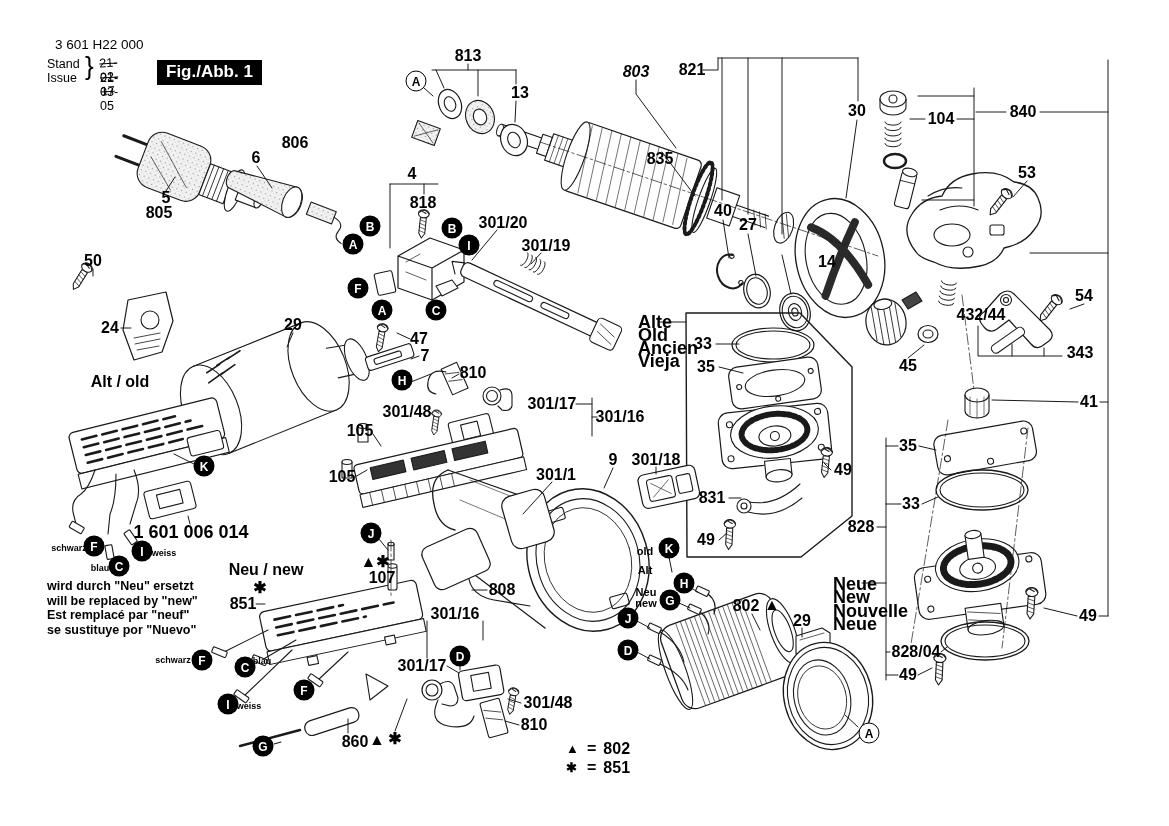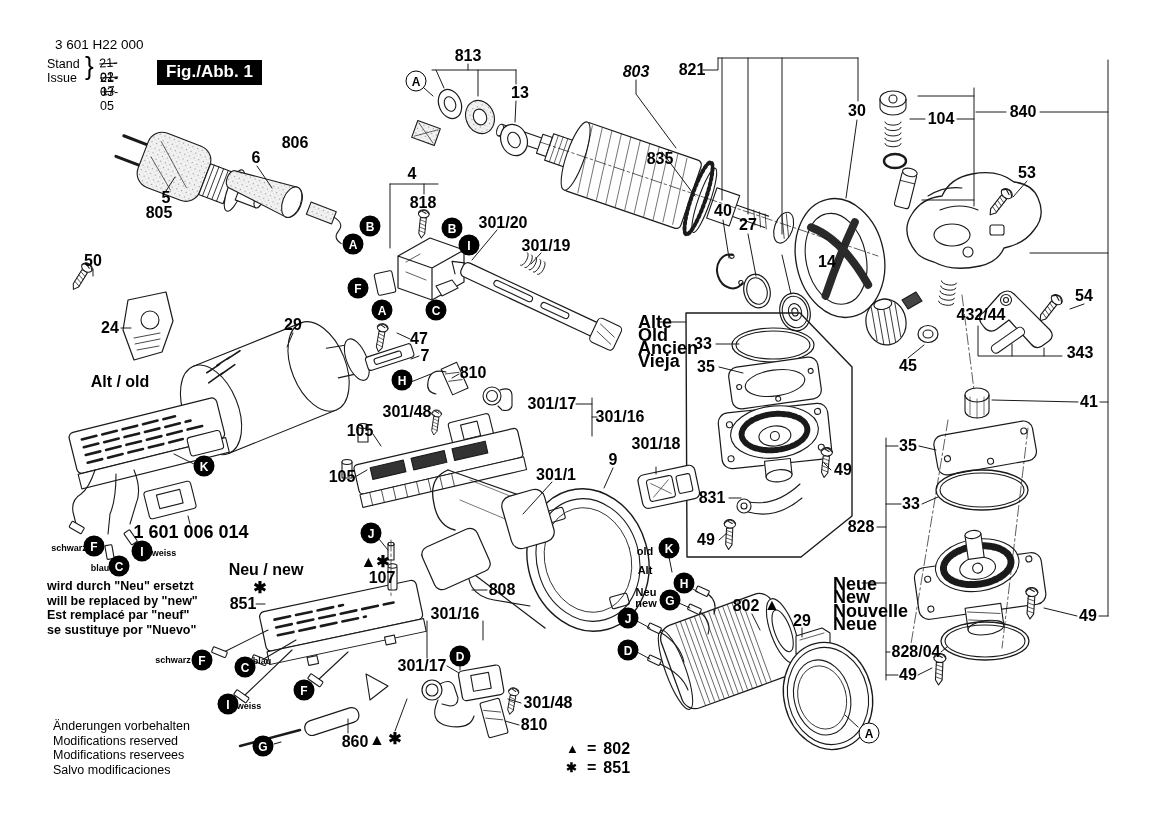--- a/index.html
+++ b/index.html
@@ -479,21 +479,21 @@
       <div class="callout" style="left: 419px; top: 339px;">47</div>
       <div class="callout" style="left: 425px; top: 356px;">7</div>
       <div class="callout" style="left: 473px; top: 373px;">810</div>
       <div class="callout" style="left: 407px; top: 412px;">301/48</div>
       <div class="callout" style="left: 552px; top: 404px;">301/17</div>
       <div class="callout" style="left: 620px; top: 417px;">301/16</div>
       <div class="callout" style="left: 360px; top: 431px;">105</div>
       <div class="callout" style="left: 342px; top: 477px;">105</div>
       <div class="callout" style="left: 556px; top: 475px;">301/1</div>
       <div class="callout" style="left: 613px; top: 460px;">9</div>
-      <div class="callout" style="left: 656px; top: 444px;">301/18</div>
+      <div class="callout" style="left: 656px; top: 460px;">301/18</div>
       <div class="callout" style="left: 502px; top: 590px;">808</div>
       <div class="callout" style="left: 243px; top: 604px;">851</div>
       <div class="callout" style="left: 260px; top: 588px;">✱</div>
       <div class="callout" style="left: 375px; top: 562px;">▲✱</div>
       <div class="callout" style="left: 382px; top: 578px;">107</div>
       <div class="callout" style="left: 355px; top: 742px;">860</div>
       <div class="callout" style="left: 377px; top: 740px;">▲</div>
       <div class="callout" style="left: 395px; top: 739px;">✱</div>
       <div class="callout" style="left: 861px; top: 527px;">828</div>
       <div class="callout" style="left: 908px; top: 446px;">35</div>
@@ -574,26 +574,20 @@
   </div>
   <div class="figbox">Fig./Abb. 1</div>
 
   <div class="note bold" style="left:47px;top:579px;">
     <div>wird durch "Neu" ersetzt</div>
     <div>will be replaced by "new"</div>
     <div>Est remplacé par "neuf"</div>
     <div>se sustituye por "Nuevo"</div>
   </div>
 
-  <div class="note" style="left:53px;top:719px;">
-    <div>Änderungen vorbehalten</div>
-    <div>Modifications reserved</div>
-    <div>Modifications reservees</div>
-    <div>Salvo modificaciones</div>
-  </div>
 
   <div class="legend">
     <div class="lrow">
       <span class="sym">▲</span>
       <span>=</span>
       <span>802</span>
     </div>
     <div class="lrow">
       <span class="sym">✱</span>
       <span>=</span>

